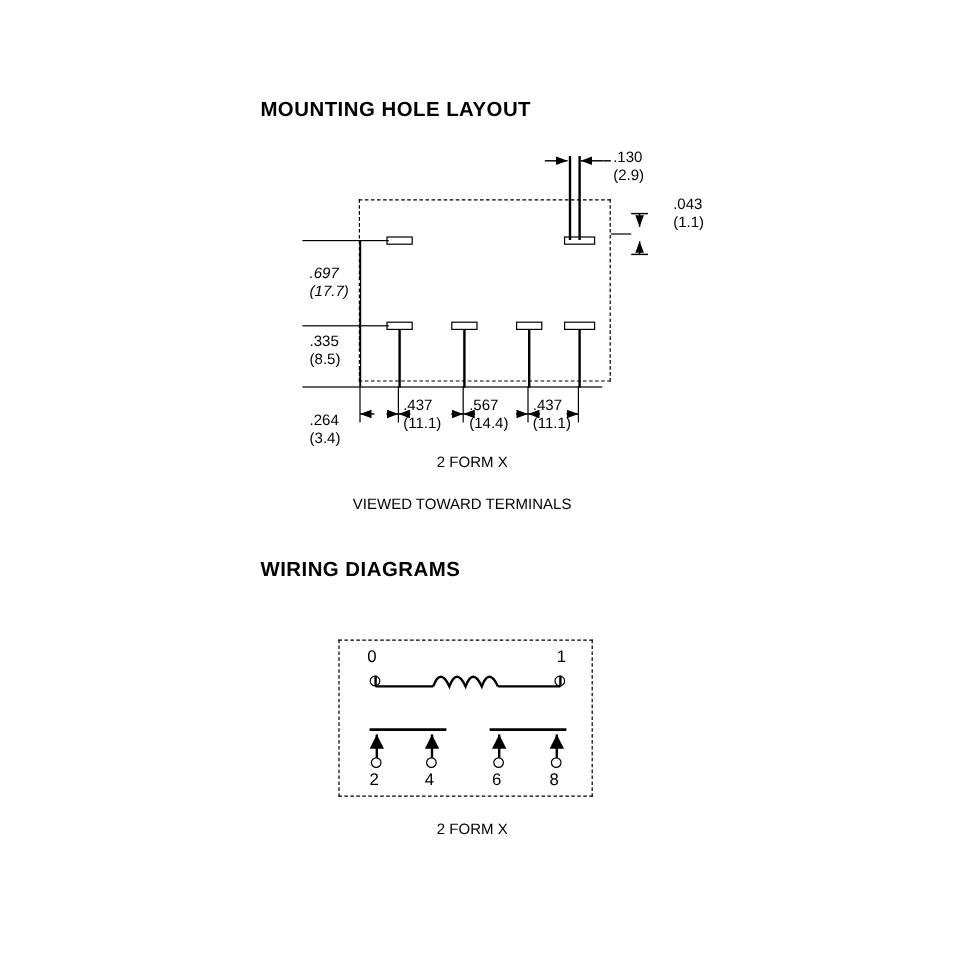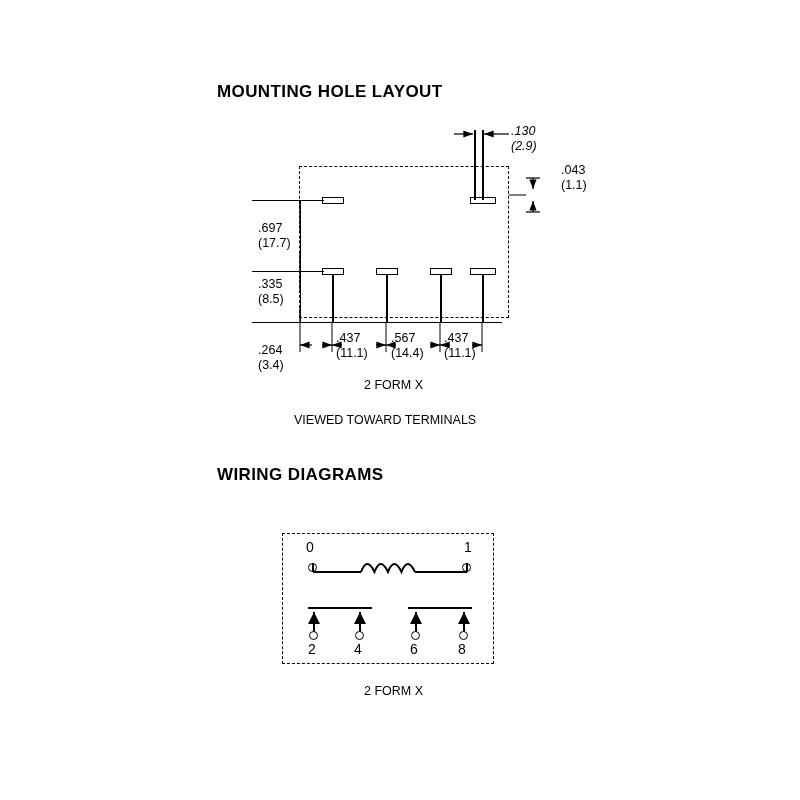--- a/index.html
+++ b/index.html
@@ -162,21 +162,21 @@
       <line x1="428" y1="345" x2="438" y2="345" stroke="#000" stroke-width="1.2" marker-start="url(#arR)"></line>
       <line x1="460" y1="345" x2="470" y2="345" stroke="#000" stroke-width="1.2" marker-end="url(#ar)"></line>
 
       <line x1="288" y1="322" x2="288" y2="352" stroke="#000" stroke-width="1"></line>
       <line x1="320" y1="322" x2="320" y2="352" stroke="#000" stroke-width="1"></line>
       <line x1="374" y1="322" x2="374" y2="352" stroke="#000" stroke-width="1"></line>
       <line x1="428" y1="322" x2="428" y2="352" stroke="#000" stroke-width="1"></line>
       <line x1="470" y1="322" x2="470" y2="352" stroke="#000" stroke-width="1"></line>
     </svg>
 
-    <div class="dim" style="left:246px; top:221px;">
+    <div class="dim" style="left:246px; top:221px;font-style:italic;">
       <span>.697</span><br>
       <span>(17.7)</span>
     </div>
 
     <div class="dim" style="left:246px; top:277px;">
       <span>.335</span><br>
       <span>(8.5)</span>
     </div>
 
     <div class="dim" style="left:246px; top:331px;margin-top:12px;">
@@ -192,21 +192,21 @@
     <div class="dim" style="left:379px; top:331px;">
       <span>.567</span><br>
       <span>(14.4)</span>
     </div>
 
     <div class="dim" style="left:432px; top:331px;">
       <span>.437</span><br>
       <span>(11.1)</span>
     </div>
 
-    <div class="dim" style="left:499px; top:124px;font-style:italic;">
+    <div class="dim" style="left:499px; top:124px;">
       <span>.130</span><br>
       <span>(2.9)</span>
     </div>
 
     <div class="dim" style="left:533px; top:163px;margin-left:16px;">
       <span>.043</span><br>
       <span>(1.1)</span>
     </div>
 
     <div class="caption" style="left:352px; top:378px;">2 FORM X</div>

